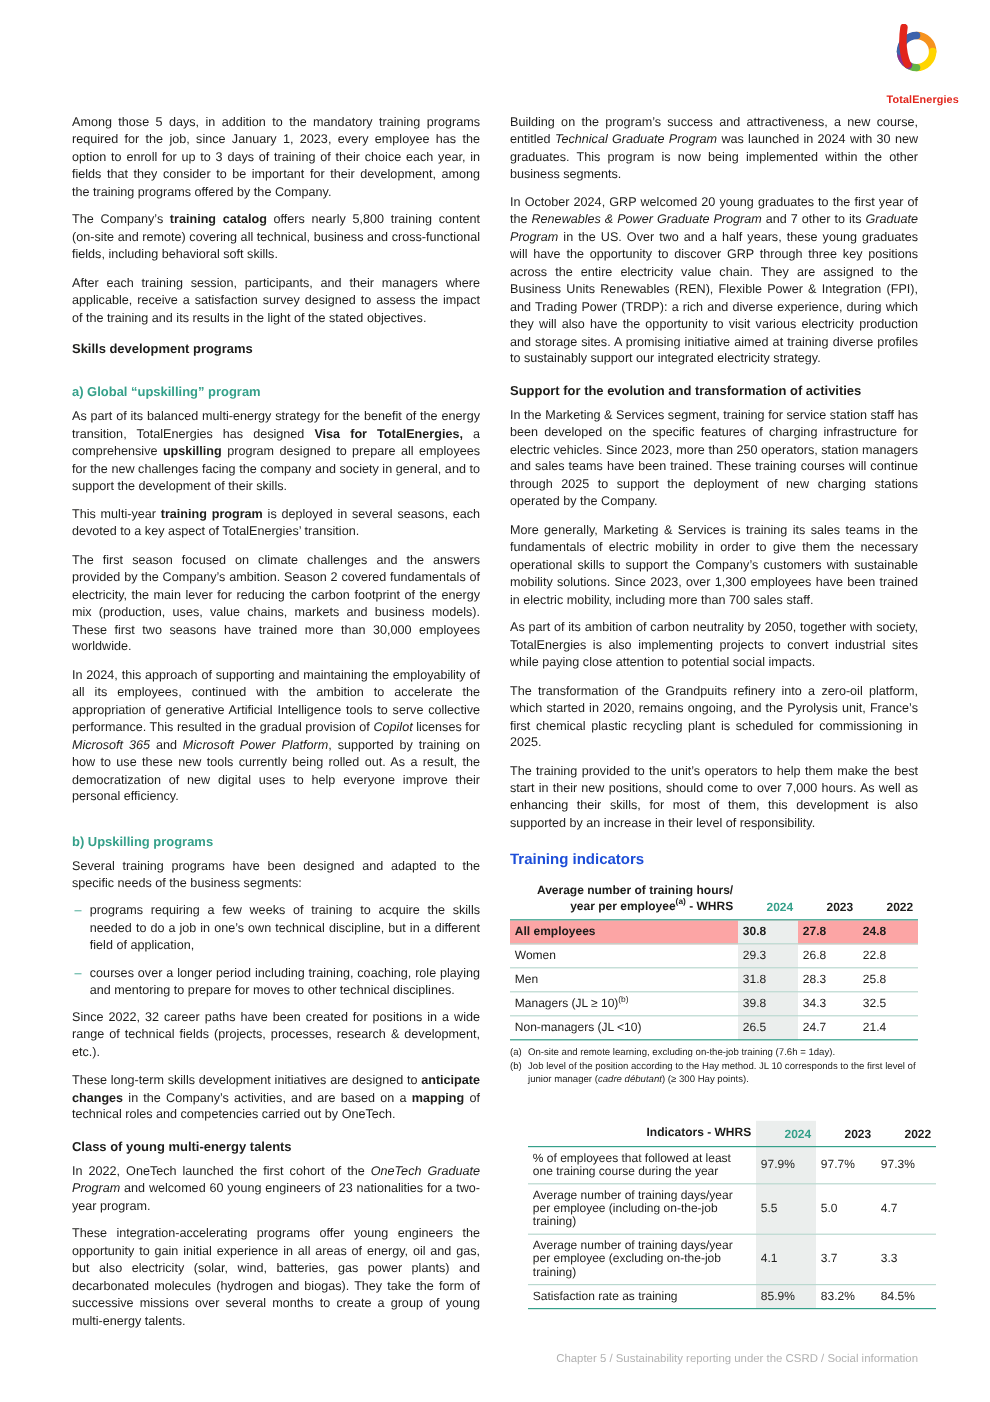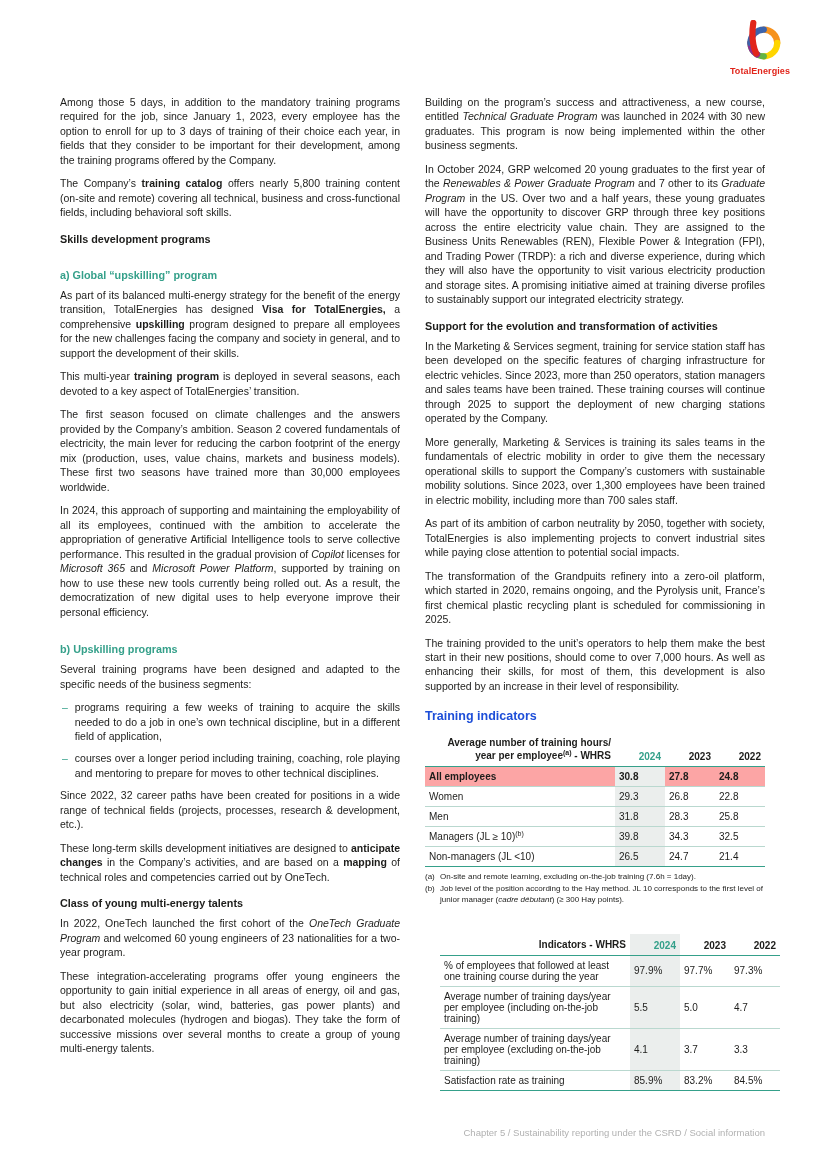--- a/index.html
+++ b/index.html
@@ -3,21 +3,21 @@
 <meta charset="utf-8">
 <style>
   * { margin:0; padding:0; box-sizing:border-box; }
   html,body { background:#ffffff; }
   body { width:825px; height:1168px; position:relative; font-family:"Liberation Sans", sans-serif; color:#1d1d1b; }
   .page { position:relative; width:825px; height:1168px; background:#fff; overflow:hidden; }
 
   
   .logo-wrap { position:absolute; top:20px; right:26px; width:78px; text-align:center; }
   .logo-mark { display:block; margin:0 auto; }
-  .logo-word { color:#e1251b; font-weight:bold; font-size:9px; margin-top:2px; letter-spacing:0.1px; }
+  .logo-word { color:#e1251b; font-weight:bold; font-size:9px; margin-top:14px; letter-spacing:0.1px;text-align:right; }
 
   
   .columns { position:absolute; top:95px; left:60px; right:60px; display:grid; grid-template-columns:1fr 1fr; column-gap:25px; }
   .col { min-width:0; }
 
   .para { font-size:10.5px; line-height:1.38; text-align:justify; margin-bottom:9px; }
   .b { font-weight:bold; }
   .i { font-style:italic; }
   .sup { vertical-align:super; font-size:7px; line-height:0; }
 
@@ -66,20 +66,21 @@
       </g>
     </svg>
     <div class="logo-word">TotalEnergies</div>
   </div>
 
   <main class="columns">
 
     <section class="col">
       <p class="para"><span>Among those 5 days, in addition to the mandatory training programs required for the job, since January 1, 2023, every employee has the option to enroll for up to 3 days of training of their choice each year, in fields that they consider to be important for their development, among the training programs offered by the Company.</span></p>
       <p class="para"><span>The Company’s </span><span class="b">training catalog</span><span> offers nearly 5,800 training content (on-site and remote) covering all technical, business and cross-functional fields, including behavioral soft skills.</span></p>
+      <p class="para"><span>After each training session, participants, and their managers where applicable, receive a satisfaction survey designed to assess the impact of the training and its results in the light of the stated objectives.</span></p>
 
       <h3 class="h-section">Skills development programs</h3>
       <h4 class="h-sub">a)  Global “upskilling” program</h4>
 
       <p class="para"><span>As part of its balanced multi-energy strategy for the benefit of the energy transition, TotalEnergies has designed </span><span class="b">Visa for TotalEnergies,</span><span> a comprehensive </span><span class="b">upskilling</span><span> program designed to prepare all employees for the new challenges facing the company and society in general, and to support the development of their skills.</span></p>
       <p class="para"><span>This multi-year </span><span class="b">training program</span><span> is deployed in several seasons, each devoted to a key aspect of TotalEnergies’ transition.</span></p>
       <p class="para"><span>The first season  focused on climate challenges and the answers provided by the Company’s ambition. Season 2 covered fundamentals of electricity, the main lever for reducing the carbon footprint of the energy mix (production, uses, value chains, markets and business models). These first two seasons have trained more than 30,000 employees worldwide.</span></p>
       <p class="para"><span>In 2024, this approach of supporting and maintaining the employability of all its employees, continued with the ambition to accelerate the appropriation of generative Artificial Intelligence tools to serve collective performance. This resulted in the gradual provision of </span><span class="i">Copilot</span><span> licenses for </span><span class="i">Microsoft 365</span><span> and </span><span class="i">Microsoft Power Platform</span><span>, supported by training on how to use these new tools currently being rolled out. As a result, the democratization of new digital uses to help everyone improve their personal efficiency.</span></p>
 
       <h4 class="h-sub">b)  Upskilling programs</h4>

